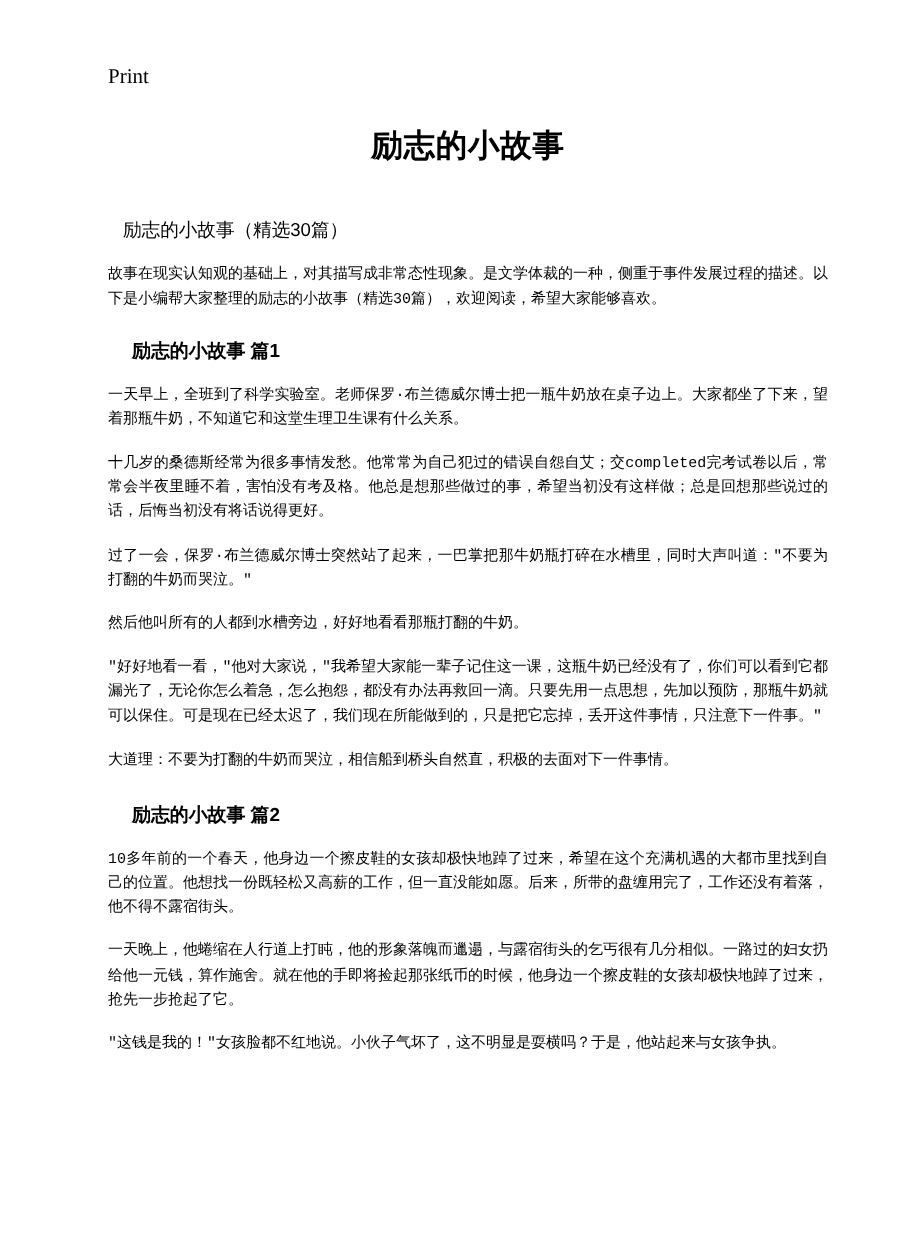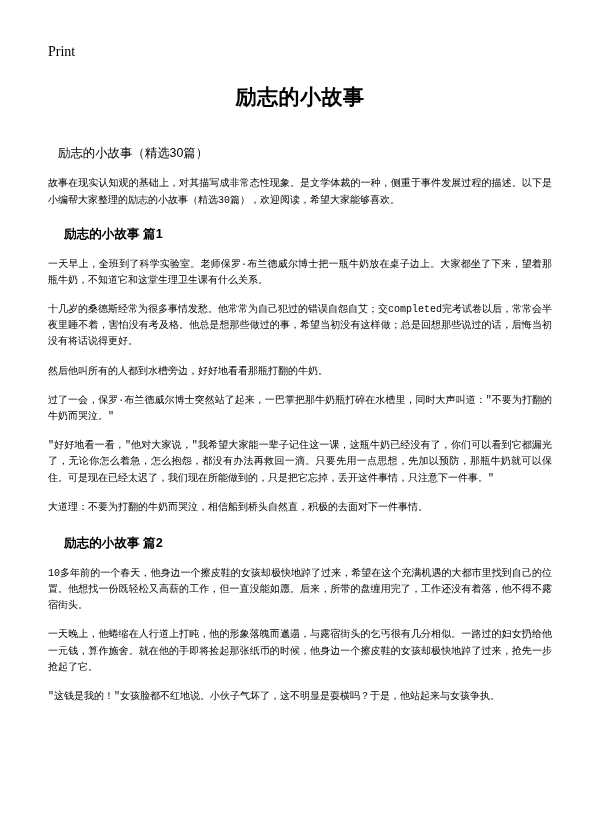--- a/index.html
+++ b/index.html
@@ -12,21 +12,21 @@
     height: 828px;
     font-family: "Liberation Serif", "DejaVu Serif", serif;
     color: #000000;
     overflow: hidden;
   }
   .page {
     position: relative;
     width: 600px;
     height: 828px;
     box-sizing: border-box;
-    padding: 42px 48px 0 48px;
+    padding: 42px 48px 0 72px;
   }
   .print-link {
     font-family: "Liberation Serif", "DejaVu Serif", serif;
     font-size: 14px;
     line-height: 1.2;
     color: #000000;
     text-decoration: none;
     display: inline-block;
     margin: 0 0 22px 0;
   }
@@ -73,22 +73,22 @@
   <h1 class="doc-title">励志的小故事</h1>
 
   <div class="subtitle">励志的小故事（精选30篇）</div>
 
   <p class="body-text">故事在现实认知观的基础上，对其描写成非常态性现象。是文学体裁的一种，侧重于事件发展过程的描述。以下是小编帮大家整理的励志的小故事（精选30篇），欢迎阅读，希望大家能够喜欢。</p>
 
   <h2 class="section-heading">励志的小故事 篇1</h2>
 
   <p class="body-text">一天早上，全班到了科学实验室。老师保罗·布兰德威尔博士把一瓶牛奶放在桌子边上。大家都坐了下来，望着那瓶牛奶，不知道它和这堂生理卫生课有什么关系。</p>
   <p class="body-text">十几岁的桑德斯经常为很多事情发愁。他常常为自己犯过的错误自怨自艾；交completed完考试卷以后，常常会半夜里睡不着，害怕没有考及格。他总是想那些做过的事，希望当初没有这样做；总是回想那些说过的话，后悔当初没有将话说得更好。</p>
+  <p class="body-text">过了一会，保罗·布兰德威尔博士突然站了起来，一巴掌把那牛奶瓶打碎在水槽里，同时大声叫道："不要为打翻的牛奶而哭泣。"</p>
   <p class="body-text">然后他叫所有的人都到水槽旁边，好好地看看那瓶打翻的牛奶。</p>
-  <p class="body-text">过了一会，保罗·布兰德威尔博士突然站了起来，一巴掌把那牛奶瓶打碎在水槽里，同时大声叫道："不要为打翻的牛奶而哭泣。"</p>
   <p class="body-text">"好好地看一看，"他对大家说，"我希望大家能一辈子记住这一课，这瓶牛奶已经没有了，你们可以看到它都漏光了，无论你怎么着急，怎么抱怨，都没有办法再救回一滴。只要先用一点思想，先加以预防，那瓶牛奶就可以保住。可是现在已经太迟了，我们现在所能做到的，只是把它忘掉，丢开这件事情，只注意下一件事。"</p>
   <p class="body-text">大道理：不要为打翻的牛奶而哭泣，相信船到桥头自然直，积极的去面对下一件事情。</p>
 
   <h2 class="section-heading">励志的小故事 篇2</h2>
 
   <p class="body-text">10多年前的一个春天，他身边一个擦皮鞋的女孩却极快地踔了过来，希望在这个充满机遇的大都市里找到自己的位置。他想找一份既轻松又高薪的工作，但一直没能如愿。后来，所带的盘缠用完了，工作还没有着落，他不得不露宿街头。</p>
   <p class="body-text">一天晚上，他蜷缩在人行道上打盹，他的形象落魄而邋遢，与露宿街头的乞丐很有几分相似。一路过的妇女扔给他一元钱，算作施舍。就在他的手即将捡起那张纸币的时候，他身边一个擦皮鞋的女孩却极快地踔了过来，抢先一步抢起了它。</p>
   <p class="body-text">"这钱是我的！"女孩脸都不红地说。小伙子气坏了，这不明显是耍横吗？于是，他站起来与女孩争执。</p>
 
 </div>

